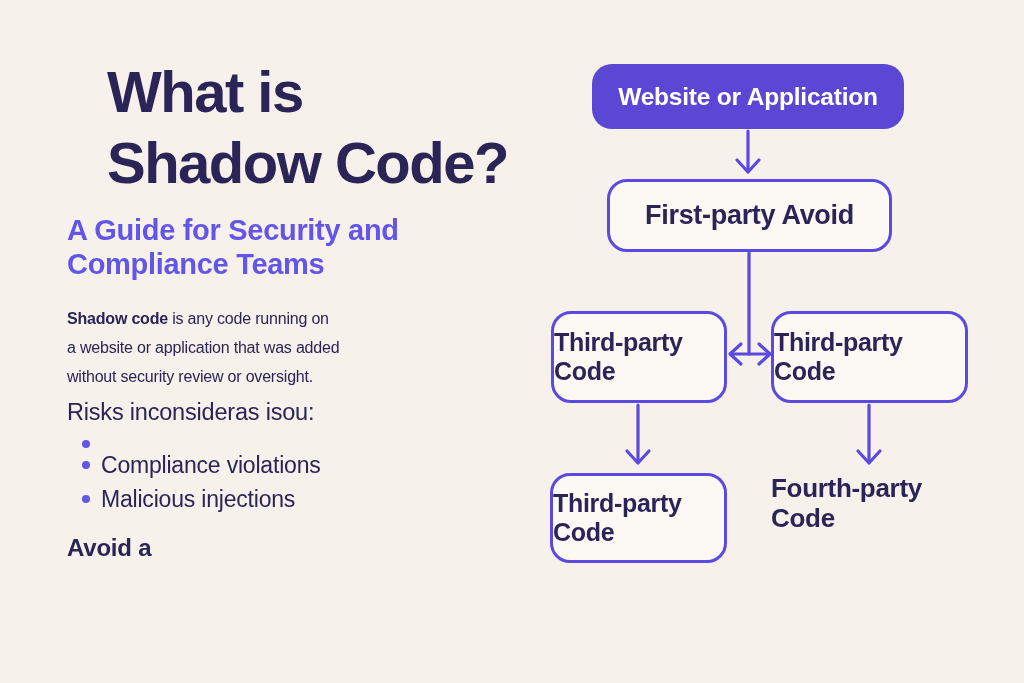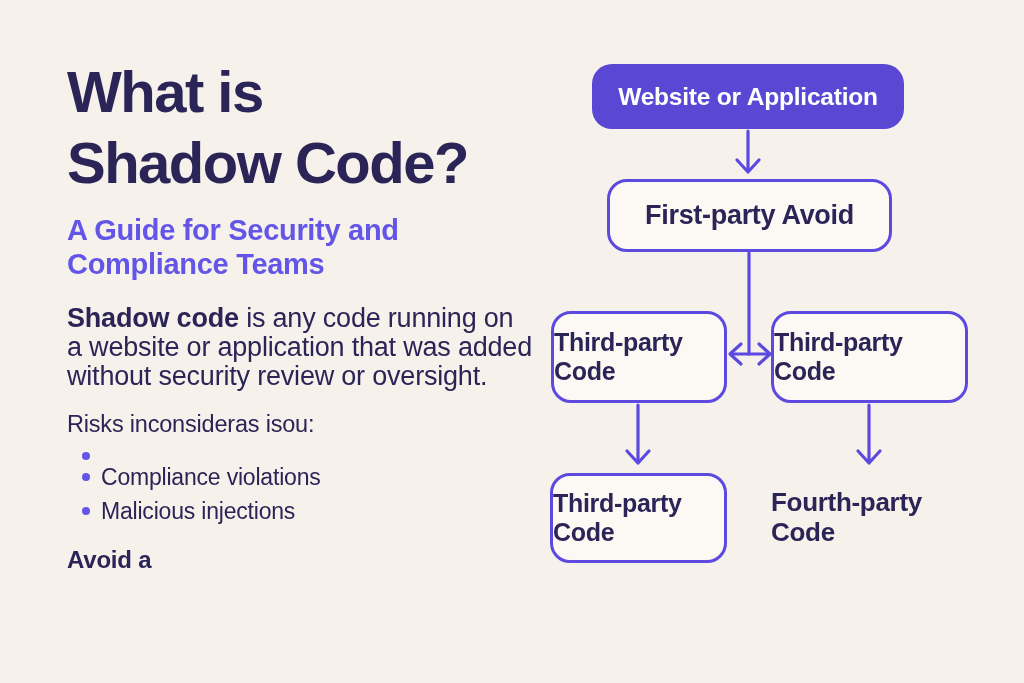--- a/index.html
+++ b/index.html
@@ -16,36 +16,36 @@
   body{font-family:"Liberation Sans","DejaVu Sans",sans-serif;}
   .canvas{
     position:relative;width:1024px;height:683px;
     background:var(--bg);overflow:hidden;
   }
 
   
   .left-col{position:absolute;left:67px;top:56px;width:482px;}
   .title{
     color:var(--navy);font-size:58px;font-weight:bold;
-    line-height:1.23;letter-spacing:-1.5px;
+    line-height:1.23;letter-spacing:-1.5px;margin-left:40px;
   }
   .title span{display:block;}
   .subtitle{
     margin-top:14px;color:var(--purple);
     font-size:29px;font-weight:bold;line-height:1.2;letter-spacing:-0.3px;
   }
   .subtitle span{display:block;}
   .body-text{
     margin-top:22px;color:var(--navy);
-    font-size:27px;line-height:29px;letter-spacing:-0.2px;
+    font-size:16px;line-height:29px;letter-spacing:-0.2px;
   }
   .body-text .line{display:block;}
   .body-text strong{font-weight:bold;}
   .risks-heading{
-    margin-top:20px;color:var(--navy);
+    margin-top:8px;color:var(--navy);
     font-size:23.5px;letter-spacing:-0.2px;
   }
   .bullet-list{margin-top:14px;list-style:none;}
   .bullet-list li{
     display:flex;align-items:center;
     color:var(--navy);font-size:23px;line-height:34px;letter-spacing:-0.2px;
   }
   .bullet-dot{
     width:8px;height:8px;border-radius:50%;
     background:var(--purple);margin:0 11px 0 15px;flex:0 0 auto;
@@ -68,21 +68,21 @@
     background:var(--node-bg);
     border:3px solid var(--accent);border-radius:20px;
     letter-spacing:-0.3px;
   }
   .node.plain{background:transparent;letter-spacing:-0.3px;}
   #node-website{left:592px;top:64px;width:312px;height:65px;}
   #node-first{left:607px;top:179px;width:285px;height:73px;font-size:27px;}
   #node-third-left{left:551px;top:311px;width:176px;height:92px;font-size:25px;line-height:1.18;}
   #node-third-right{left:771px;top:311px;width:197px;height:92px;font-size:25px;line-height:1.18;}
   #node-third-bottom{left:550px;top:473px;width:177px;height:90px;font-size:25px;line-height:1.18;}
-  #node-fourth{left:771px;top:486px;width:197px;height:64px;font-size:26px;line-height:1.15;}
+  #node-fourth{left:771px;top:472px;width:197px;height:64px;font-size:26px;line-height:1.15;}
 
   .edges{position:absolute;left:0;top:0;width:1024px;height:683px;pointer-events:none;}
   .edges polyline,.edges line{
     fill:none;stroke:var(--accent);stroke-width:3.2;
     stroke-linecap:round;stroke-linejoin:round;
   }
 </style>
 </head>
 <body>
 

